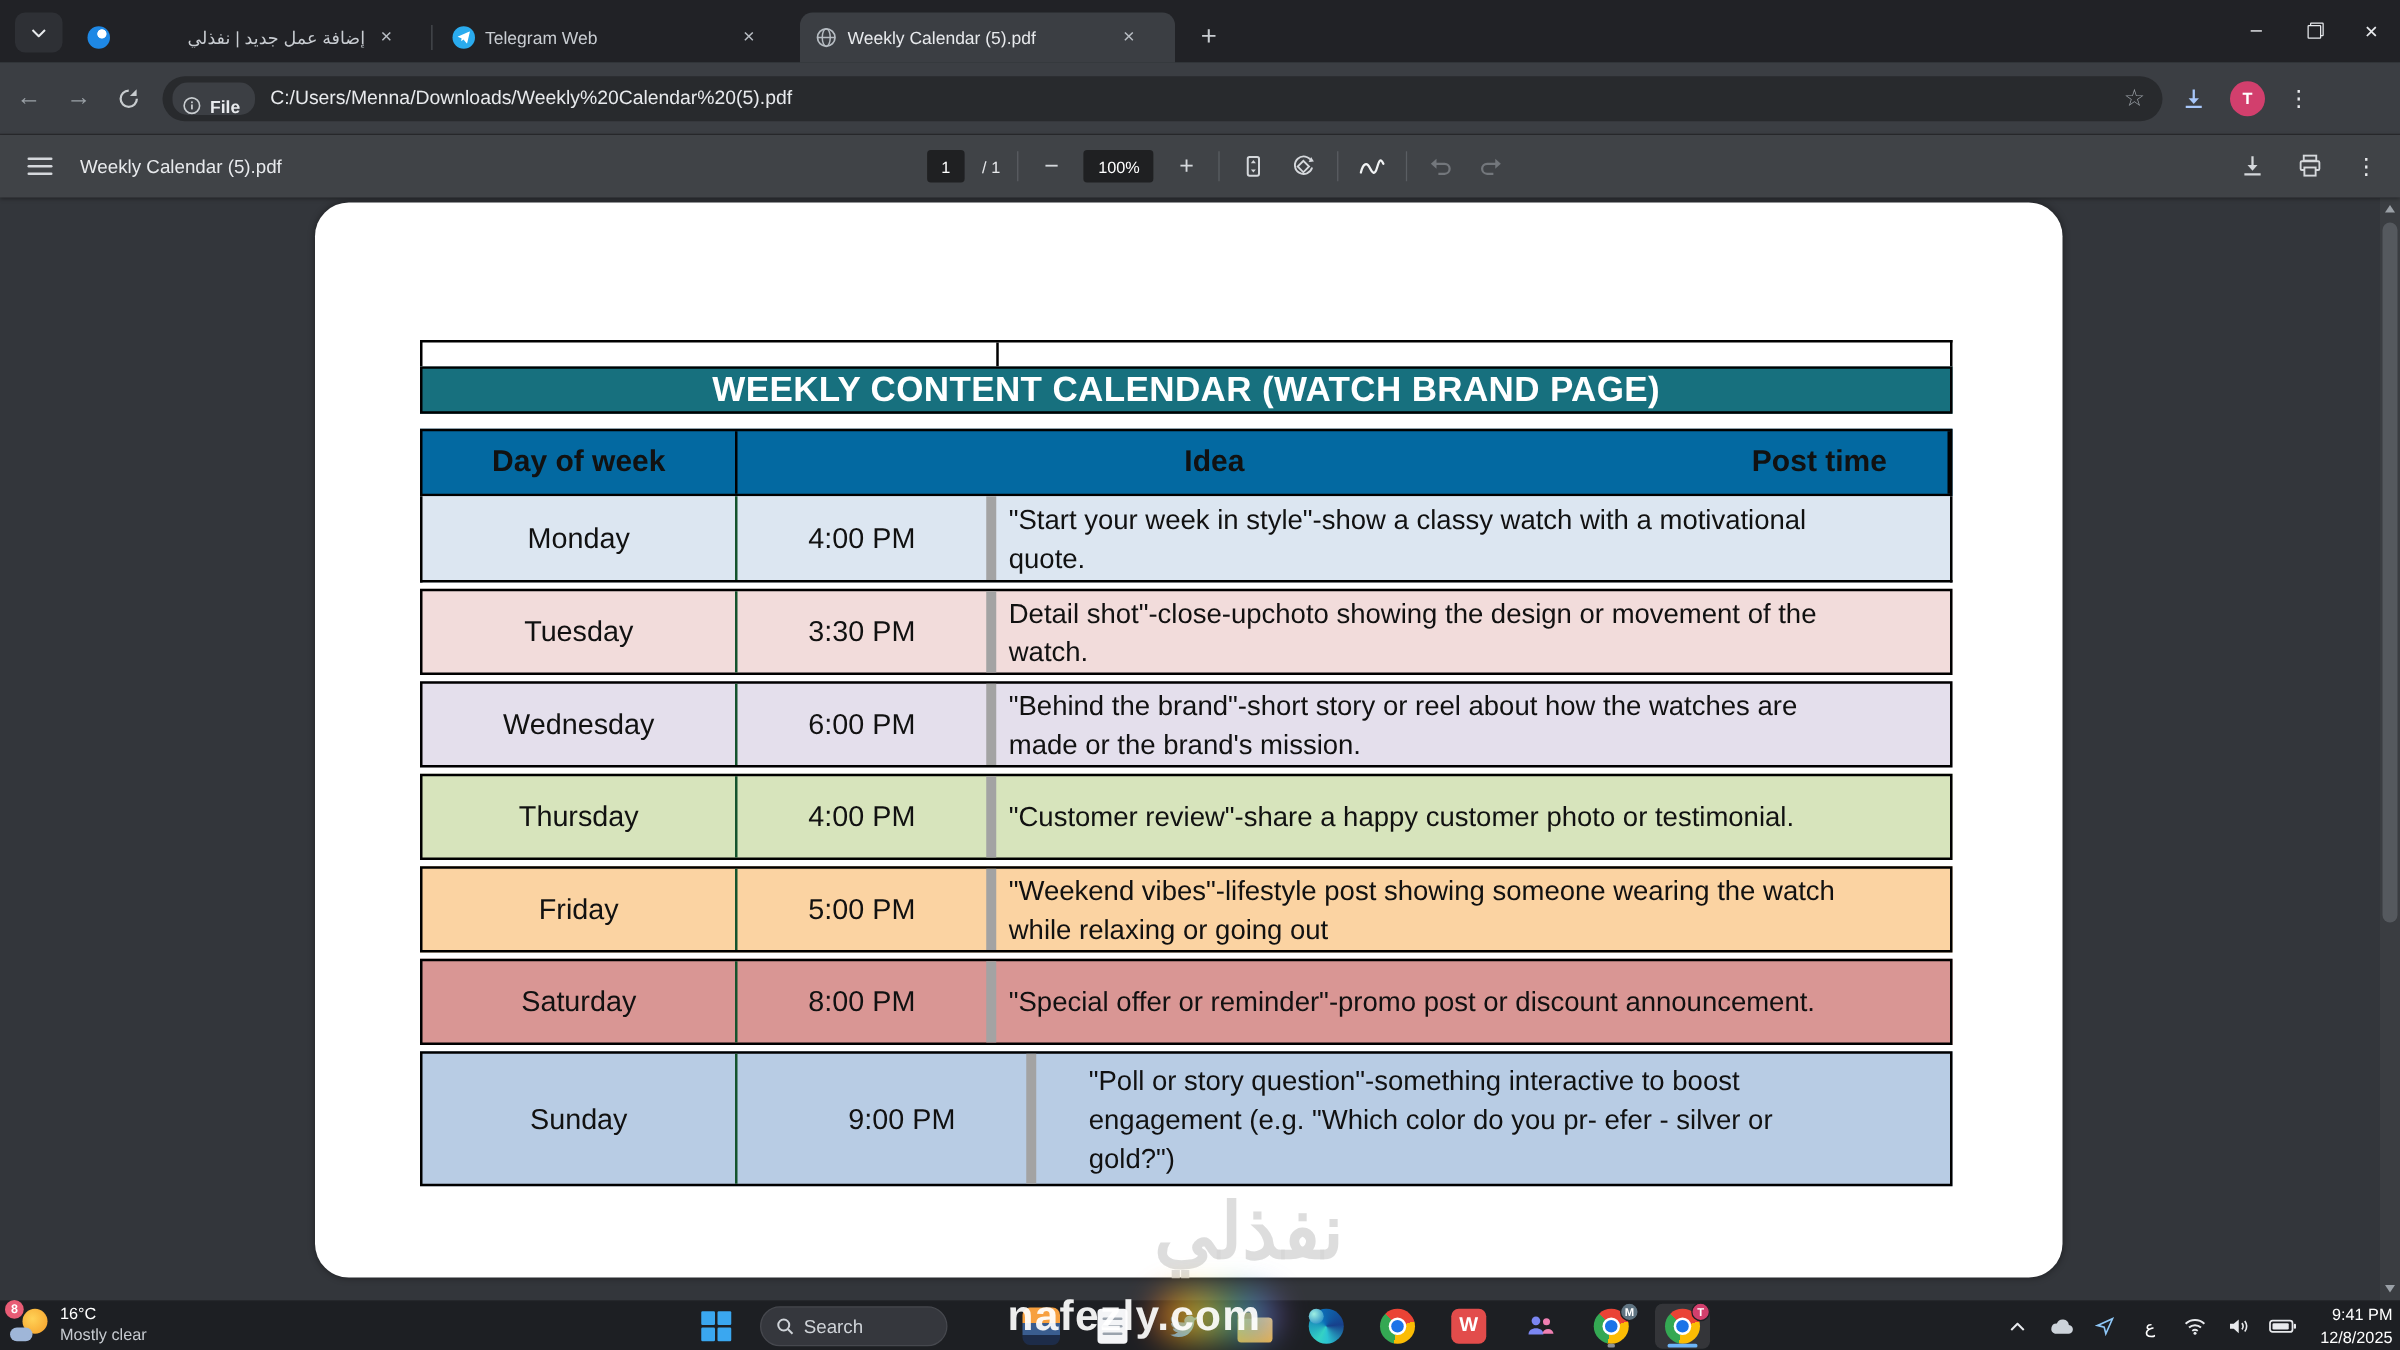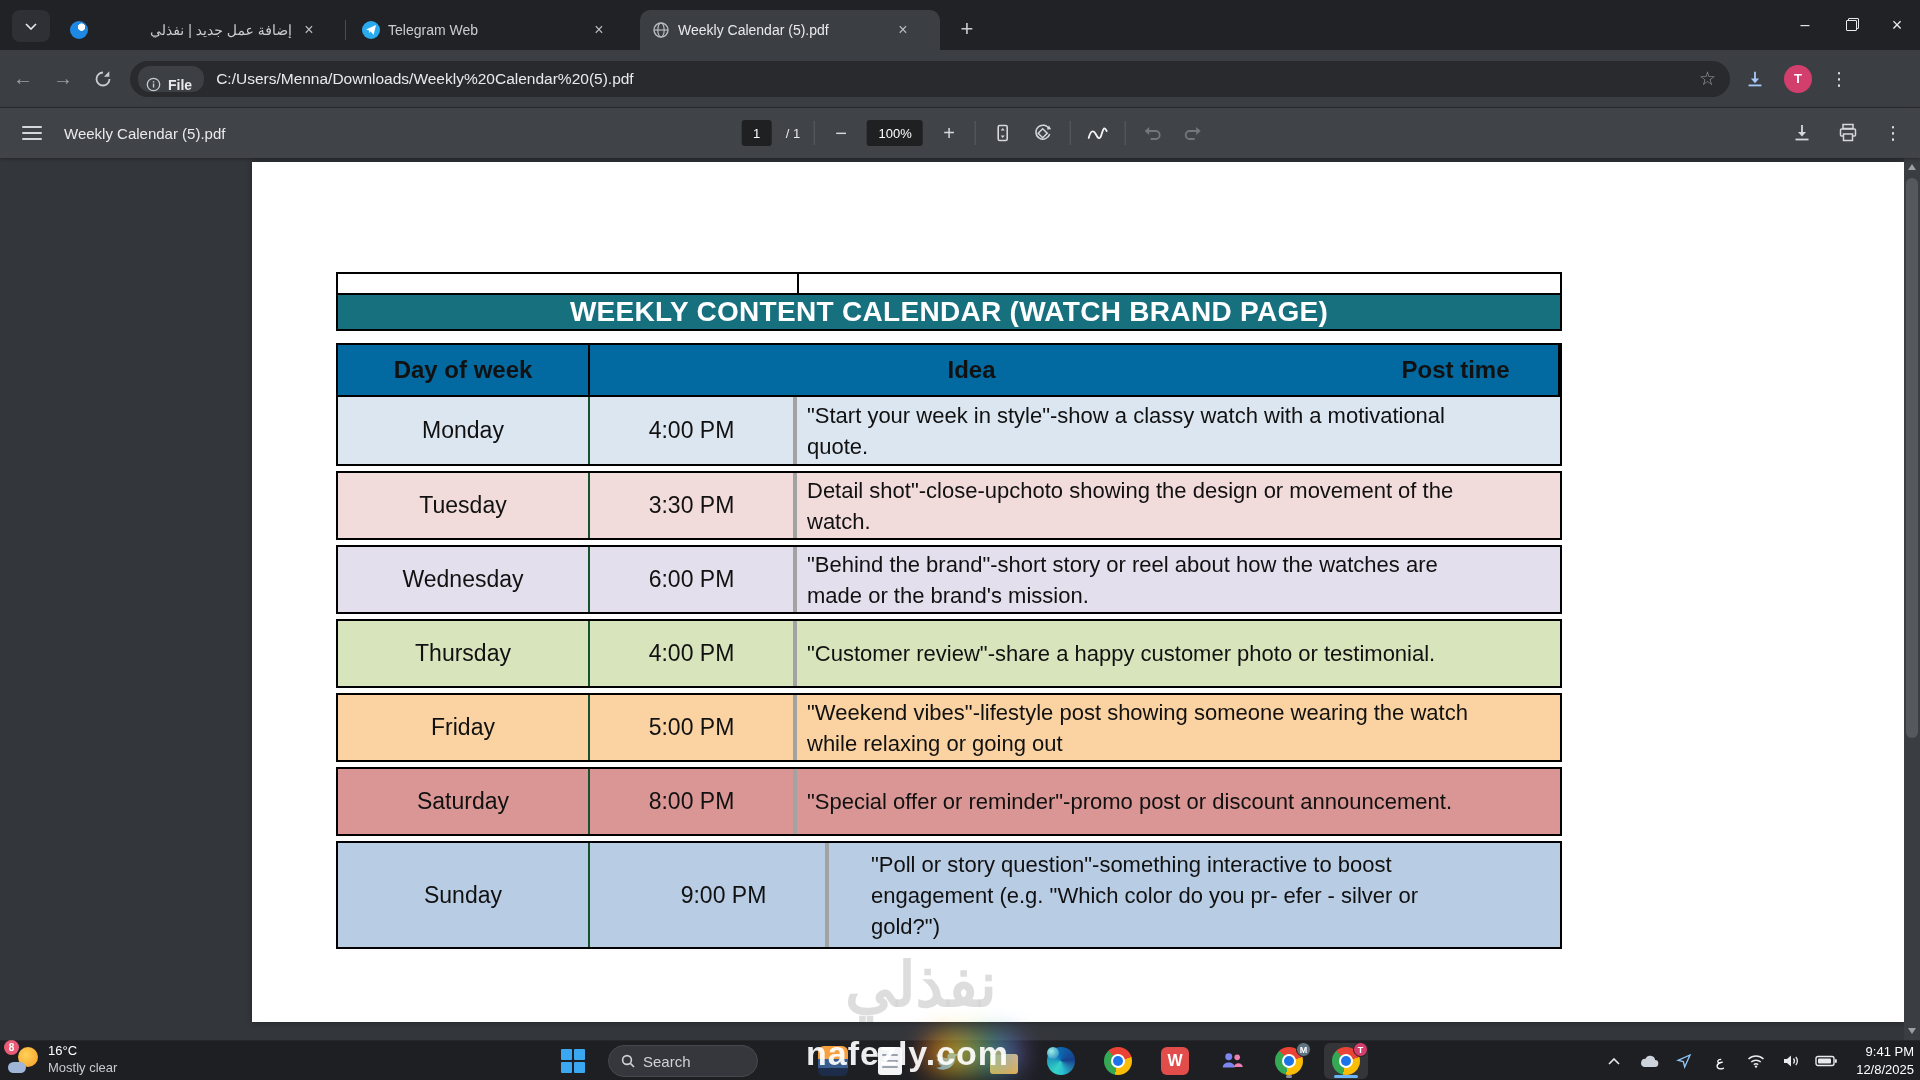--- a/index.html
+++ b/index.html
@@ -50,37 +50,37 @@
   .pagebox { width:30px; height:26px; background:#1f2022; border-radius:3px; color:#fff; font-size:13px; display:flex; align-items:center; justify-content:center; }
   .pagetotal { color:#e8eaed; font-size:13px; }
   .tb-div { width:1px; height:24px; background:#5a5e63; }
   .tb-glyph { color:#d5d8dc; font-size:20px; width:24px; text-align:center; }
   .zoombox { width:56px; height:26px; background:#1f2022; border-radius:3px; color:#fff; font-size:13px; display:flex; align-items:center; justify-content:center; }
   .tb-ic { width:26px; height:26px; display:flex; align-items:center; justify-content:center; }
   .tb-right { position:absolute; right:18px; top:0; height:50px; display:flex; align-items:center; gap:26px; }
 
   
   .viewer { position:absolute; left:0; top:158px; width:1920px; height:882px; background:#33363b; }
-  .pdf-page { position:absolute; left:252px; top:4px; width:1652px; height:860px; background:#ffffff; box-shadow:0 0 6px rgba(0,0,0,.4); }
+  .pdf-page { position:absolute; left:252px; top:4px; width:1398px; height:860px; background:#ffffff; box-shadow:0 0 6px rgba(0,0,0,.4);border-radius:27px; }
 
   .cal-table { position:absolute; left:84px; top:110px; width:1226px; }
   .cal-thinrow { height:21px; background:#fff; border:2px solid #000; border-bottom:none; position:relative; }
   .cal-thinrow .vdiv { position:absolute; left:459px; top:0; width:2px; height:100%; background:#000; }
   .cal-title { height:38px; border:2px solid #000; color:#fff; font-size:28px; font-weight:700; letter-spacing:.3px; display:flex; align-items:center; justify-content:center; }
   .cal-header { margin-top:12px; height:54px; border:2px solid #000; display:flex; font-weight:700; font-size:24px; color:#111; }
   .hc { display:flex; align-items:center; justify-content:center; }
   .hc1 { width:252px; border-right:2px solid #000; }
   .hc2 { width:207px; border-right:2px solid #000; }
   .hc3 { flex:1; }
   .cal-row { height:69px; border:2px solid #000; display:flex; font-size:23px; color:#111; margin-top:5px; }
   .cal-row.first { margin-top:0; border-top:none; }
   .cal-row.tall { height:108px;gap:32px; }
   .cc { display:flex; align-items:center; }
   .cc.day { width:252px; border-right:2px solid #14532d; justify-content:center; }
-  .cc.time { width:207px; border-right:4px solid #a3a3a3; justify-content:center; }
+  .cc.time { width:207px; border-right:8px solid #a3a3a3; justify-content:center; }
   .cc.idea { flex:1; padding:2px 70px 2px 10px; font-size:22px; line-height:31px; }
 
   
   .vscroll { position:absolute; right:0; top:0; width:16px; height:882px; background:#3a3d41; }
   .vs-arrow { position:absolute; left:4px; width:0; height:0; border-left:4px solid transparent; border-right:4px solid transparent; }
   .vs-up { top:6px; border-bottom:6px solid #9aa0a6; }
   .vs-down { bottom:6px; border-top:6px solid #9aa0a6; }
   .vs-thumb { position:absolute; left:2px; top:20px; width:12px; height:560px; background:#55595e; border-radius:6px; }
 
   
@@ -118,21 +118,21 @@
   .badge { position:absolute; top:-1px; right:0px; width:15px; height:15px; border-radius:50%; color:#fff; font-size:9px; font-weight:700; display:flex; align-items:center; justify-content:center; border:1px solid #1d1f23; }
   .badge.m { background:#5f7381; }
   .badge.t { background:#d23f6d; }
 
   .tray { position:absolute; right:6px; top:0; height:40px; display:flex; align-items:center; gap:13px; }
   .tray-ic { display:flex; align-items:center; justify-content:center; width:22px; }
   .lang { color:#fff; font-size:14px; margin:0 8px; }
   .clock { color:#fff; font-size:13px; text-align:right; line-height:1.35; margin-left:6px; }
 
   
-  .wm-ar { position:absolute; left:845px; top:948px; width:230px; text-align:left; font-size:62px; font-weight:700; color:rgba(214,214,214,.82); z-index:40; }
+  .wm-ar { position:absolute; left:845px; top:948px; width:230px; text-align:right; font-size:62px; font-weight:700; color:rgba(214,214,214,.82); z-index:40; }
   .wm-site { position:absolute; left:806px; top:1034px; font-size:34px; font-weight:700; color:rgba(255,255,255,.92); z-index:60; letter-spacing:1px; }
   .wm-site::before { content:""; position:absolute; right:-14px; top:-2px; width:100px; height:42px; background:linear-gradient(90deg,#ff5252,#ffb300,#ffee58,#66bb6a,#42a5f5,#ab47bc); filter:blur(12px); opacity:.6; z-index:-1; border-radius:20px; }
 
   svg { display:block; }
 </style>
 </head>
 <body>
 
 <div class="screen">
 

